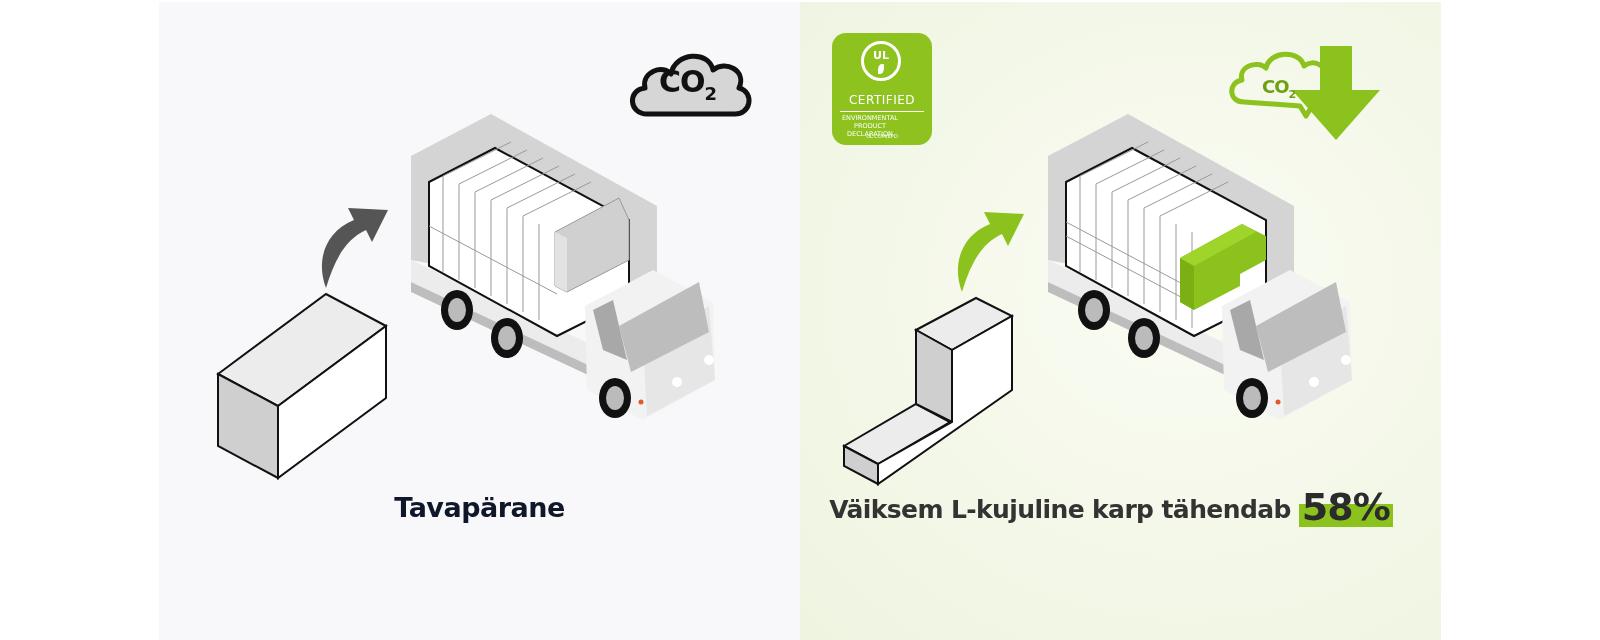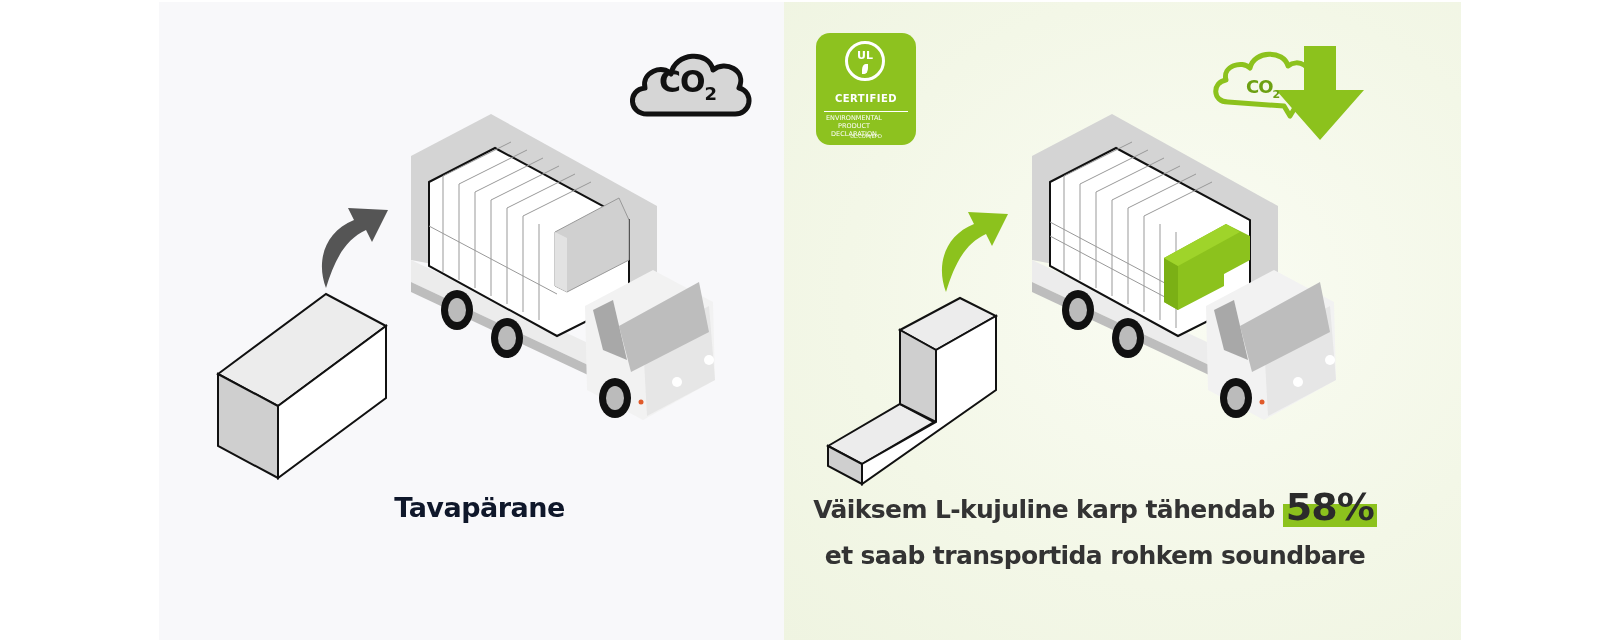--- a/index.html
+++ b/index.html
@@ -1,26 +1,26 @@
 <!DOCTYPE html>
 <html><head>
 <meta charset="utf-8">
 <style>
   html, body { margin:0; padding:0; background:#ffffff; }
   body { width:1600px; height:640px; position:relative; overflow:hidden; font-family:"DejaVu Sans", sans-serif; }
   .panel { position:absolute; top:2px; height:638px; }
   .panel-left { left:159px; width:641px; background:#f8f8fa; }
-  .panel-right { left:784px; width:641px; background:radial-gradient(ellipse at 60% 45%, #fafcf3 0%, #f3f7e7 60%, #eff4e1 100%);padding-left:36px; }
+  .panel-right { left:800px; width:641px; background:radial-gradient(ellipse at 60% 45%, #fafcf3 0%, #f3f7e7 60%, #eff4e1 100%); }
   .abs { position:absolute; }
   .caption-left { position:absolute; left:0; width:641px; top:490px; text-align:center; font-size:27px; font-weight:bold; color:#0f172a; letter-spacing:-0.5px; }
   .caption-right { position:absolute; left:0; width:622px; top:485px; text-align:center; font-size:25px; font-weight:bold; color:#333; line-height:46px; letter-spacing:-0.6px; }
   .hl { display:inline-block; background:linear-gradient(to bottom, transparent 0%, transparent 42%, #8cc21d 42%, #8cc21d 100%); font-size:38px; padding:0 3px; line-height:40px; vertical-align:-2px; color:#2b2b2b; letter-spacing:-1px; }
   .ul-badge { position:absolute; left:32px; top:31px; width:100px; height:112px; background:#8dc21f; border-radius:14px; color:#fff; text-align:center; }
   .ul-circle { position:absolute; left:29px; top:8px; width:40px; height:40px; border:3px solid #fff; border-radius:50%; box-sizing:border-box; }
-  .ul-cert { position:absolute; left:0; width:100px; top:60px; font-size:10px; font-weight:bold; letter-spacing:0.5px; }
+  .ul-cert { position:absolute; left:0; width:100px; top:60px; font-size:12px; font-weight:normal; letter-spacing:0.5px; }
   .ul-line { position:absolute; left:8px; right:8px; top:78px; height:1px; background:#fff; }
   .ul-env { position:absolute; left:0; width:76px; top:81px; font-size:6.5px; line-height:8px; }
   .ul-url { position:absolute; left:0; width:100px; top:100px; font-size:5px; }
 </style>
 </head>
 <body>
 
 <div class="panel panel-left">
 
   <svg class="abs" style="left:466px;top:40px" width="130" height="85" viewBox="0 0 130 85">
@@ -160,15 +160,14 @@
       <ellipse cx="100" cy="228" rx="16" ry="20" fill="#111"></ellipse>
         <ellipse cx="100" cy="228" rx="9" ry="12" fill="#bbb"></ellipse>
       <ellipse cx="208" cy="288" rx="16" ry="20" fill="#111"></ellipse>
         <ellipse cx="208" cy="288" rx="9" ry="12" fill="#bbb"></ellipse>
     </g>
   </svg>
 
   <div class="caption-right">
     <span>Väiksem L-kujuline karp tähendab</span>
     <span class="hl">58%</span><br>
-    <span>et saab transportida rohkem soundbare</span>
   </div>
 </div>
 
 </body></html>

